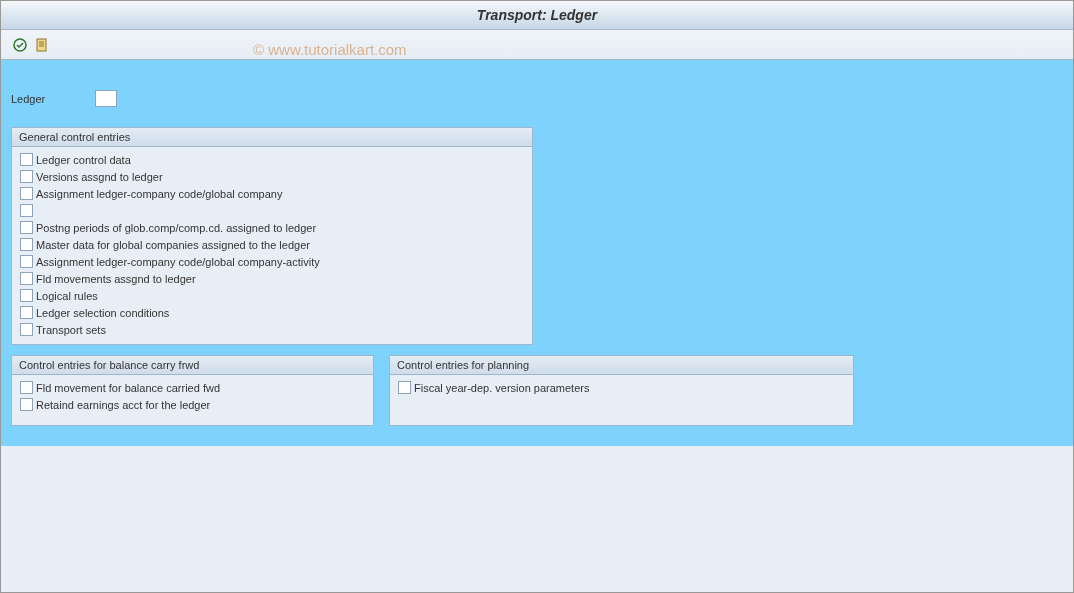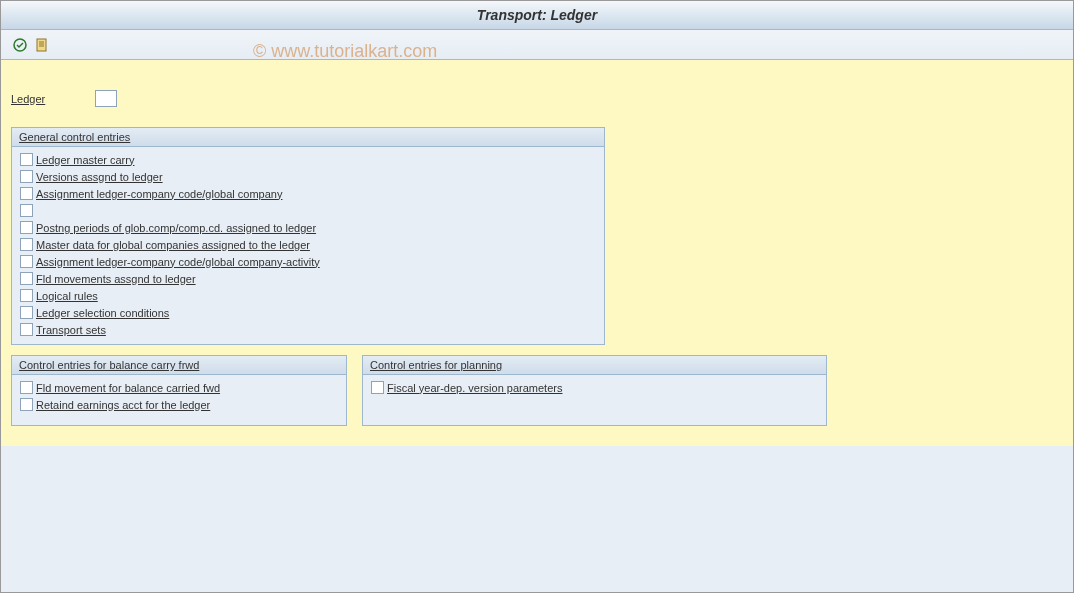--- a/index.html
+++ b/index.html
@@ -40,22 +40,21 @@
     .toolbar-icon {
       width: 18px;
       height: 18px;
       display: flex;
       align-items: center;
       justify-content: center;
       cursor: pointer;
     }
     .content-area {
       padding: 30px 10px 10px 10px;
-      background: #fef9c3;
-      text-decoration: underline;
+      background: #7dd3fc;
     }
     .field-row {
       display: flex;
       align-items: center;
       margin-bottom: 20px;
       gap: 50px;
     }
     .field-label {
       color: #333;
       font-size: 11px;
@@ -99,38 +98,38 @@
       background: #fff;
       cursor: pointer;
       flex-shrink: 0;
     }
     .checkbox-label {
       color: #333;
       font-size: 11px;
       cursor: pointer;
     }
     .general-box {
-      width: 594px;
+      width: 522px;
     }
     .bottom-row {
       display: flex;
       gap: 15px;
     }
     .balance-box {
-      width: 336px;
+      width: 363px;
     }
     .planning-box {
       width: 465px;
     }
     .watermark {
       position: absolute;
       top: 40px;
       left: 252px;
       color: #d8a87d;
-      font-size: 18px;
+      font-size: 15px;
       font-family: Arial, sans-serif;
       opacity: 0.85;
       pointer-events: none;
     }
     .planning-body {
       min-height: 50px;
     }
   </style>
 </head>
 <body>
@@ -163,21 +162,21 @@
   <div class="field-row">
     <span class="field-label">Ledger</span>
     <input type="text" class="text-input" value="" style="">
   </div>
 
   <div class="group-box general-box">
     <div class="group-header">General control entries</div>
     <div class="group-body">
       <div class="checkbox-row">
         <div class="checkbox"></div>
-        <span class="checkbox-label">Ledger master carry</span>
+        <span class="checkbox-label">Ledger control data</span>
       </div>
       <div class="checkbox-row">
         <div class="checkbox"></div>
         <span class="checkbox-label">Versions assgnd to ledger</span>
       </div>
       <div class="checkbox-row">
         <div class="checkbox"></div>
         <span class="checkbox-label">Assignment ledger-company code/global company</span>
       </div>
       <div class="checkbox-row">

